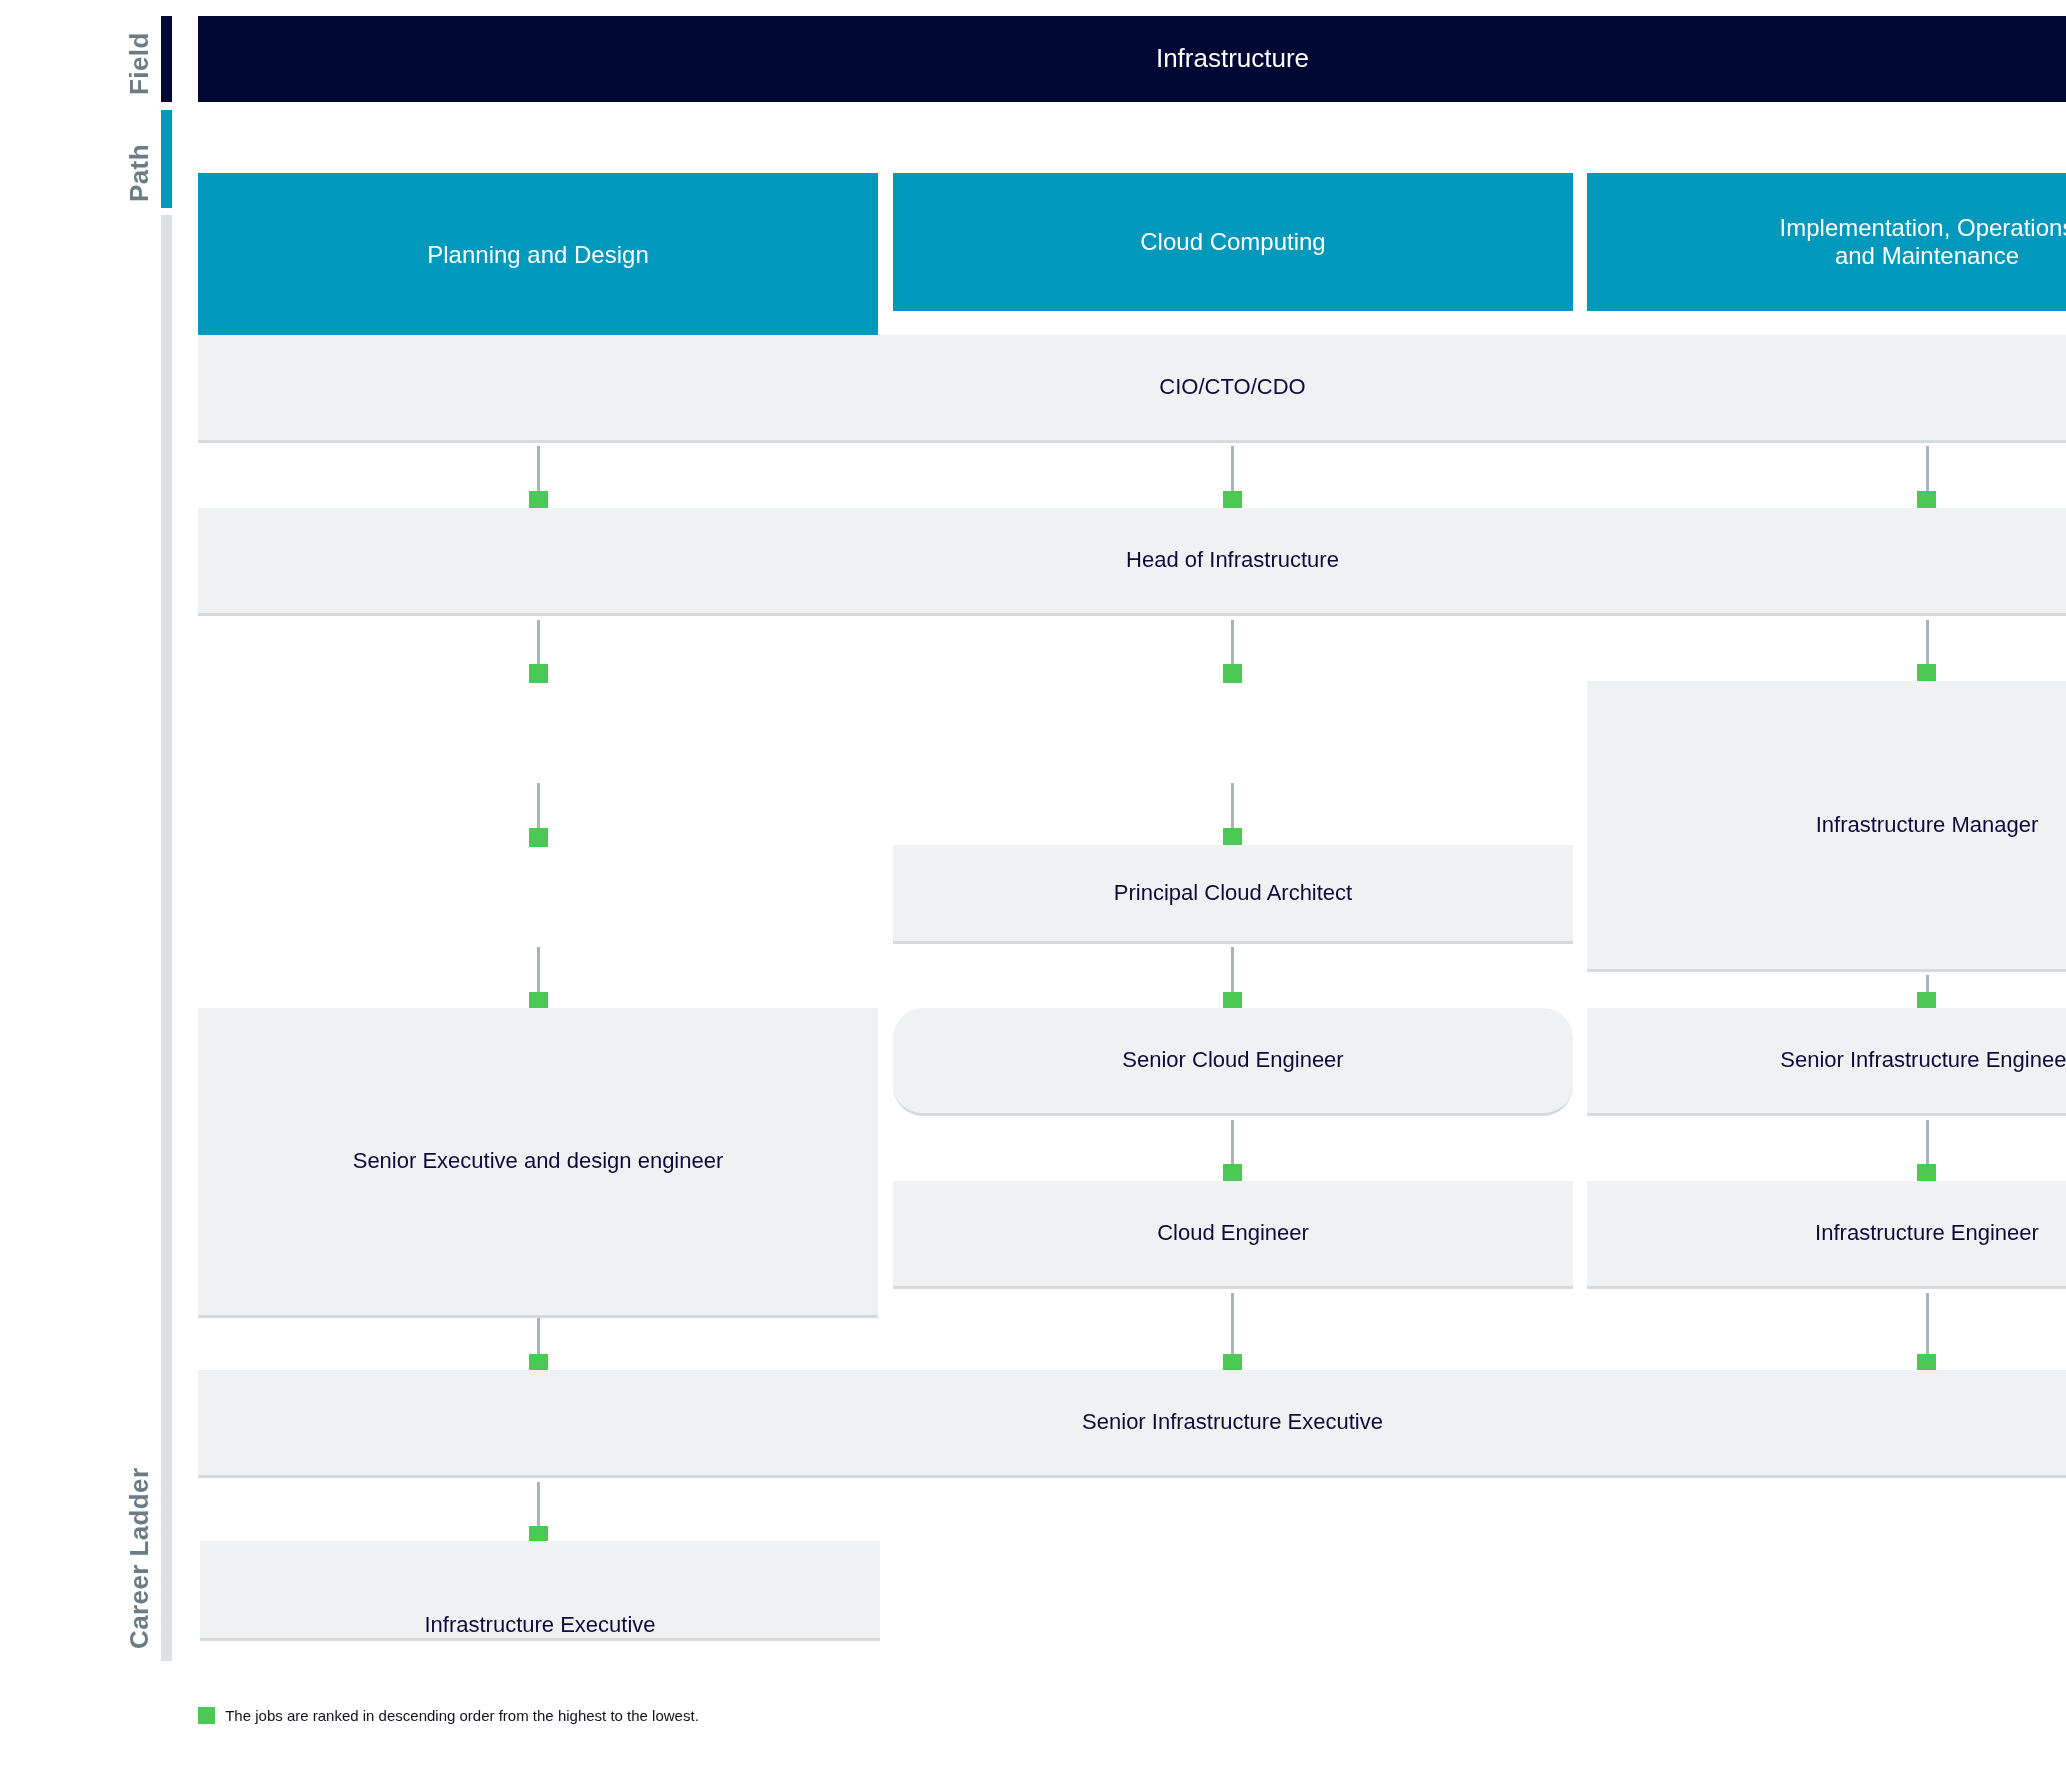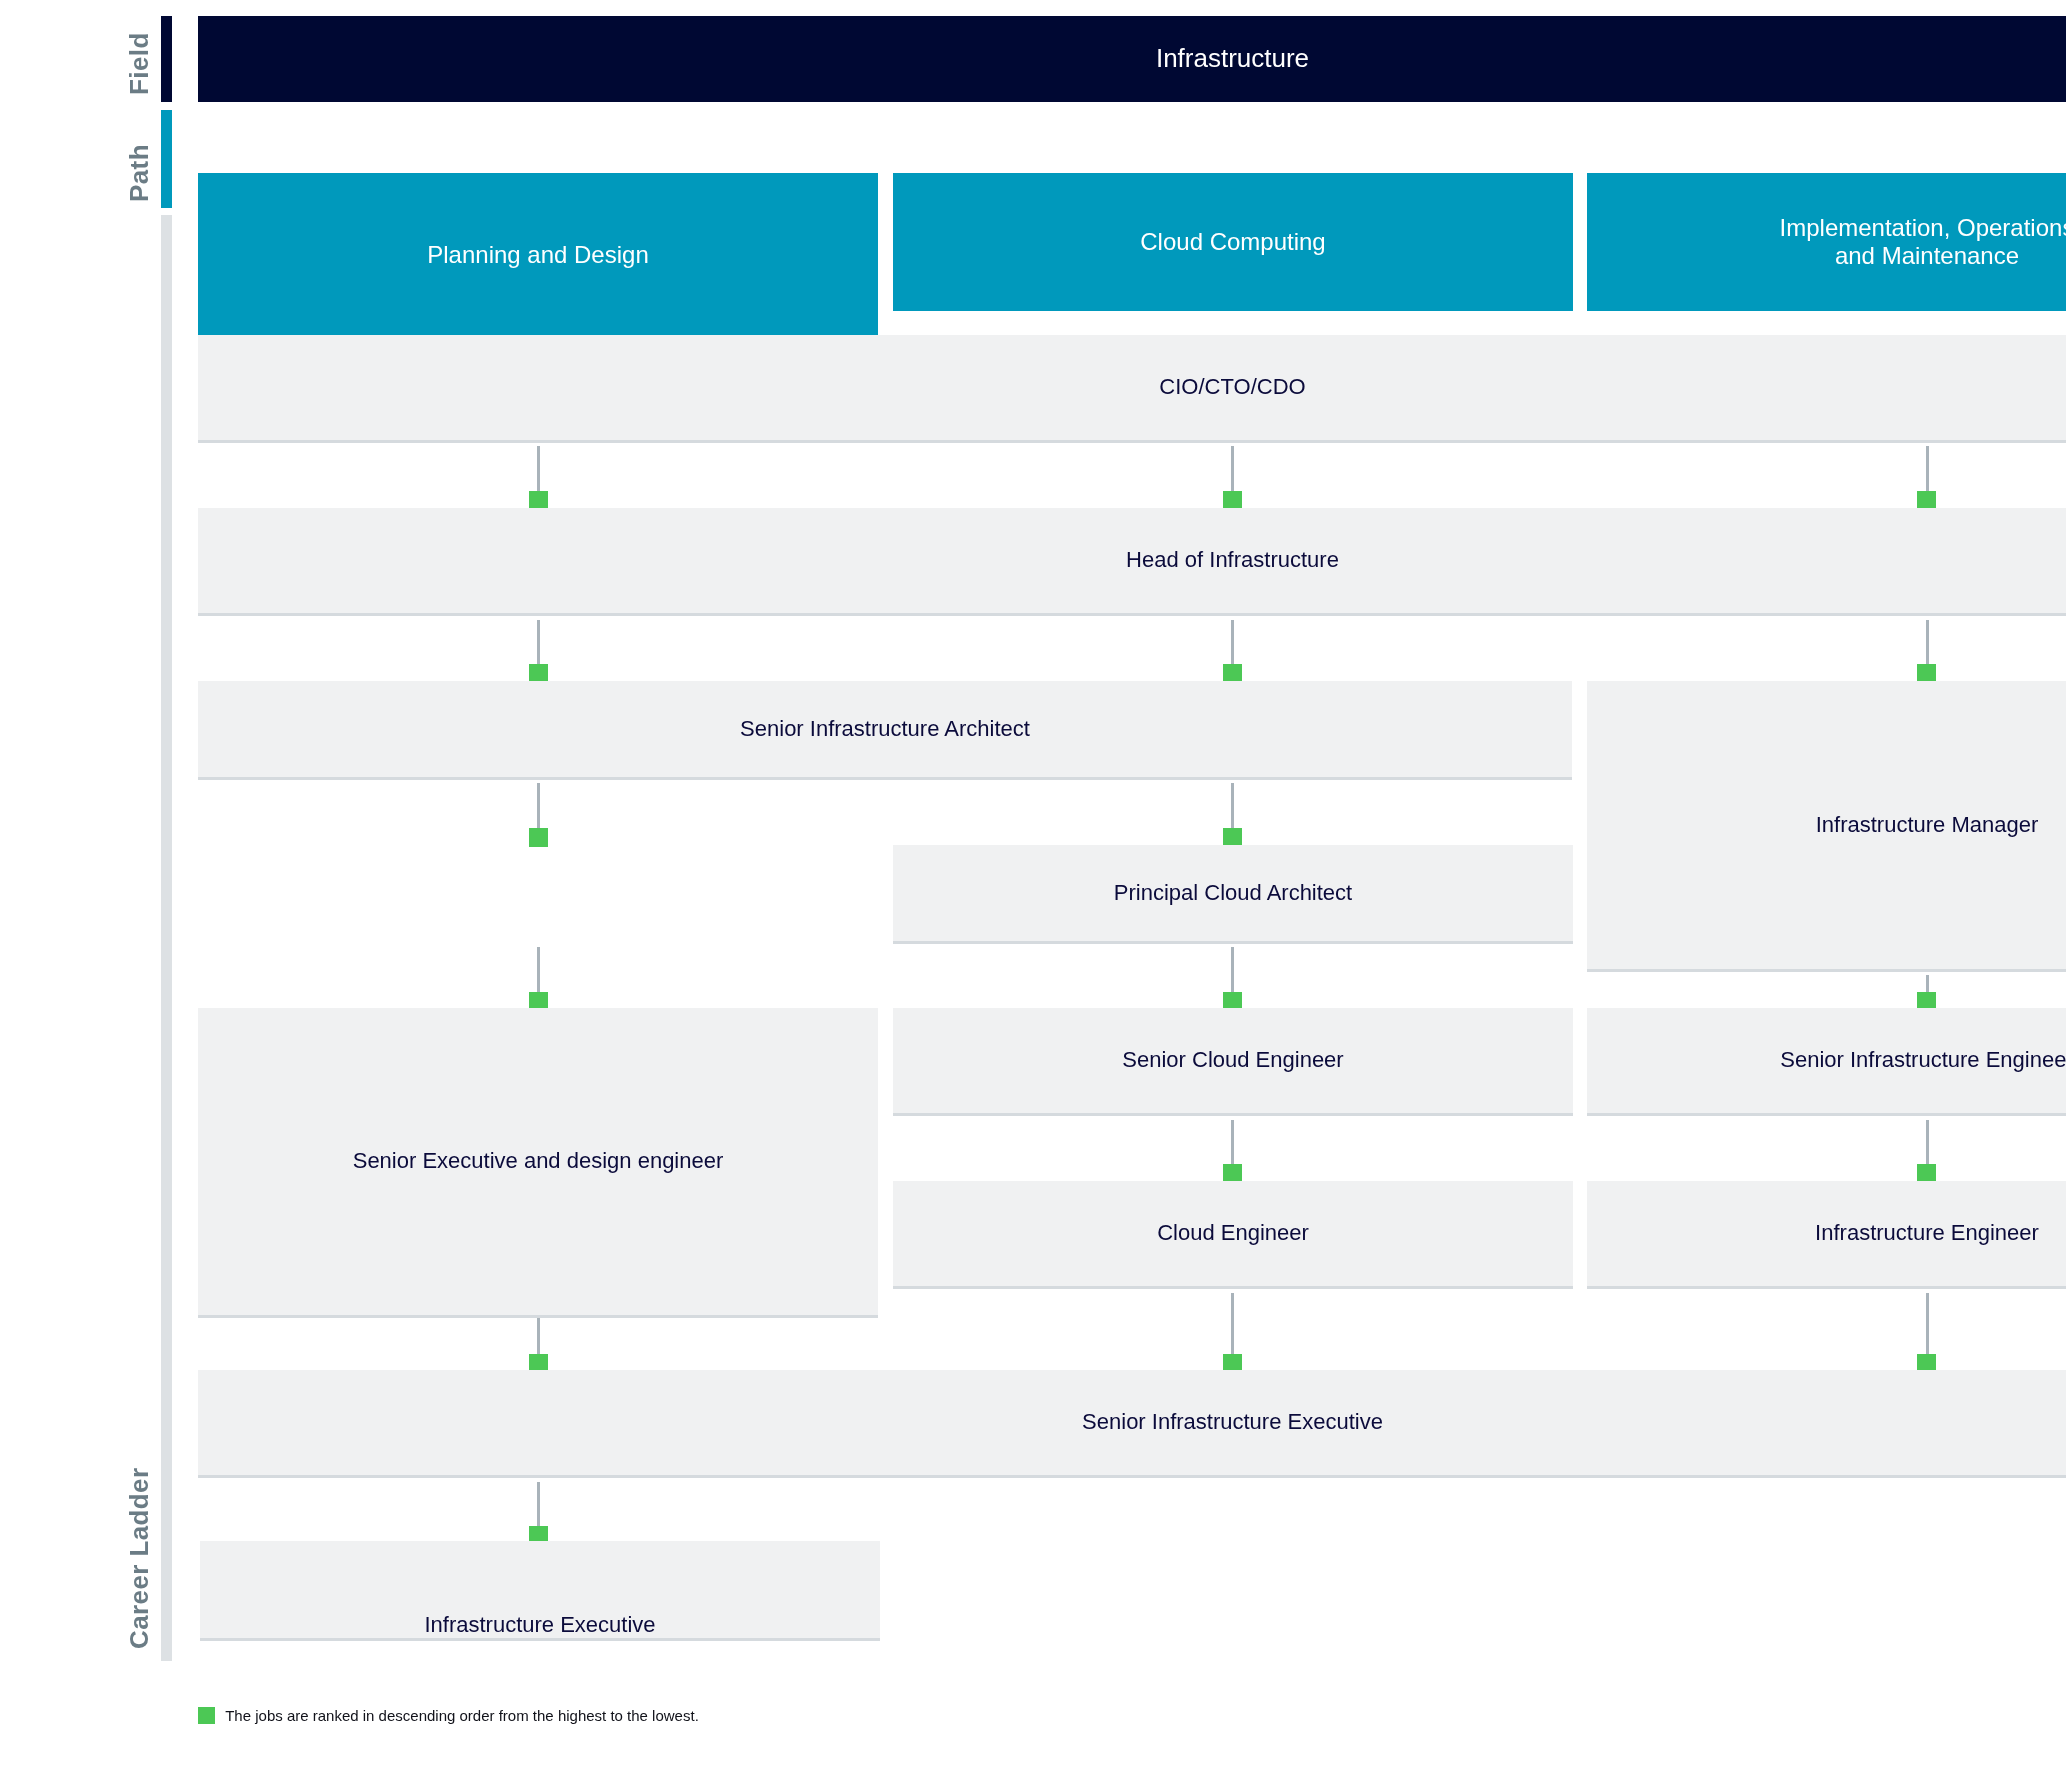--- a/index.html
+++ b/index.html
@@ -140,23 +140,20 @@
     <span class="title">Head of Infrastructure</span>
   </div>
 
   <div class="vline" style="left:537px;top:620px;height:52px;"></div>
   <div class="gsq" style="left:529px;top:664px;"></div>
   <div class="vline" style="left:1231px;top:620px;height:52px;"></div>
   <div class="gsq" style="left:1223px;top:664px;"></div>
   <div class="vline" style="left:1926px;top:620px;height:52px;"></div>
   <div class="gsq" style="left:1917px;top:664px;"></div>
 
-  <div class="jobbox" style="left:198px;top:681px;width:1374px;height:99px;">
-    <span class="title">Senior Infrastructure Architect</span>
-  </div>
   <div class="jobbox" style="left:1587px;top:681px;width:680px;height:291px;">
     <span class="title">Infrastructure Manager</span>
   </div>
 
   <div class="vline" style="left:537px;top:783px;height:52px;"></div>
   <div class="gsq" style="left:529px;top:828px;"></div>
   <div class="vline" style="left:1231px;top:783px;height:52px;"></div>
   <div class="gsq" style="left:1223px;top:828px;"></div>
 
   <div class="jobbox" style="left:893px;top:845px;width:680px;height:99px;">
@@ -166,21 +163,21 @@
   <div class="vline" style="left:537px;top:947px;height:52px;"></div>
   <div class="gsq" style="left:529px;top:992px;"></div>
   <div class="vline" style="left:1231px;top:947px;height:52px;"></div>
   <div class="gsq" style="left:1223px;top:992px;"></div>
   <div class="vline" style="left:1926px;top:975px;height:25px;"></div>
   <div class="gsq" style="left:1917px;top:992px;"></div>
 
   <div class="jobbox" style="left:198px;top:1008px;width:680px;height:310px;">
     <span class="title">Senior Executive and design engineer</span>
   </div>
-  <div class="jobbox" style="left:893px;top:1008px;width:680px;height:108px;">
+  <div class="jobbox" style="left:893px;top:1008px;width:680px;height:108px;border-radius:30px;">
     <span class="title">Senior Cloud Engineer</span>
   </div>
   <div class="jobbox" style="left:1587px;top:1008px;width:680px;height:108px;">
     <span class="title">Senior Infrastructure Engineer</span>
   </div>
 
   <div class="vline" style="left:1231px;top:1120px;height:52px;"></div>
   <div class="gsq" style="left:1223px;top:1164px;"></div>
   <div class="vline" style="left:1926px;top:1120px;height:52px;"></div>
   <div class="gsq" style="left:1917px;top:1164px;"></div>

